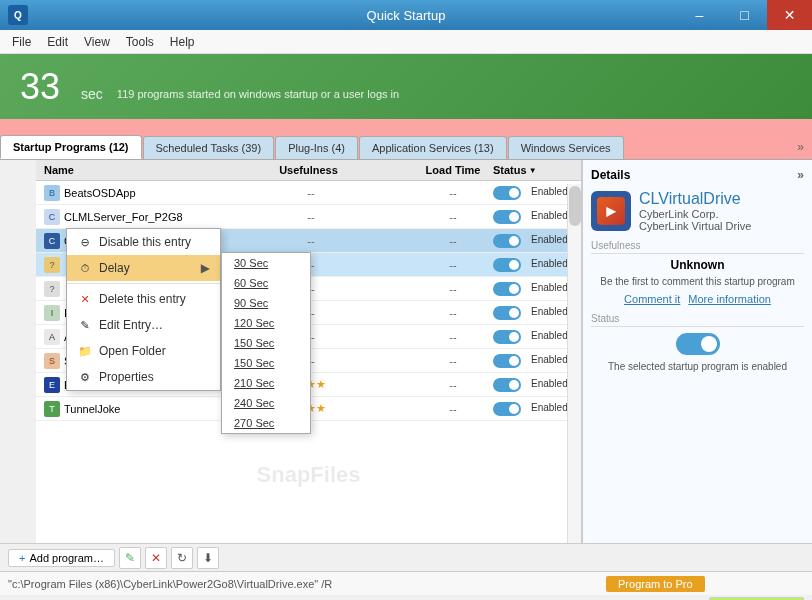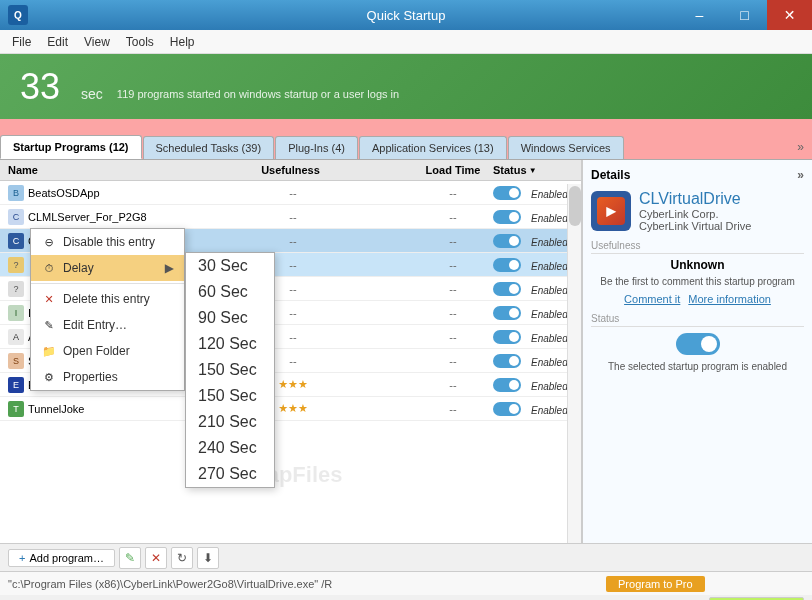--- a/index.html
+++ b/index.html
@@ -114,20 +114,21 @@
       padding: 5px 8px;
       font-size: 12px;
       color: #666;
       cursor: pointer;
     }
 
     
     .main-content {
       display: flex;
       height: calc(600px - 30px - 24px - 65px - 28px - 24px - 28px);
+      margin-left: 36px;
     }
 
     
     .left-panel {
       flex: 1;
       background: white;
       border-right: 1px solid #ccc;
       overflow: hidden;
       position: relative;
     }
@@ -155,21 +156,21 @@
       border-bottom: 1px solid #eee;
       font-size: 11px;
       height: 24px;
     }
     .table-row.selected { background: #b8d8f0; }
     .table-row.highlighted { background: #c8e4f8; }
     .row-icon { width: 16px; height: 16px; margin-right: 4px; background: #ddd; border-radius: 2px; display: flex; align-items:center; justify-content:center; font-size:9px; flex-shrink:0; }
     .row-name { width: 145px; overflow: hidden; text-overflow: ellipsis; white-space: nowrap; }
     .row-use { flex: 1; text-align: center; color: #666; }
     .row-load { width: 80px; text-align: center; color: #666; }
-    .row-status { width: 80px; display: flex; align-items: flex-end; gap: 10px; font-style: italic; }
+    .row-status { width: 80px; display: flex; align-items: flex-start; gap: 10px; }
 
     
     .toggle {
       width: 28px; height: 14px;
       background: #4a9fd4;
       border-radius: 7px;
       position: relative;
       display: inline-block;
     }
     .toggle::after {
@@ -359,23 +360,24 @@
       left: 185px;
       top: 92px;
       background: white;
       border: 1px solid #aaa;
       box-shadow: 2px 2px 8px rgba(0,0,0,0.2);
       z-index: 101;
       width: 90px;
     }
     .delay-item {
       padding: 4px 12px;
-      font-size: 16px;
+      font-size: 11px;
       cursor: pointer;
       color: #333;
+      text-decoration: underline;
     }
 
     
     .watermark {
       position: absolute;
       bottom: 55px;
       left: 50%;
       transform: translateX(-50%);
       opacity: 0.08;
       font-size: 22px;

